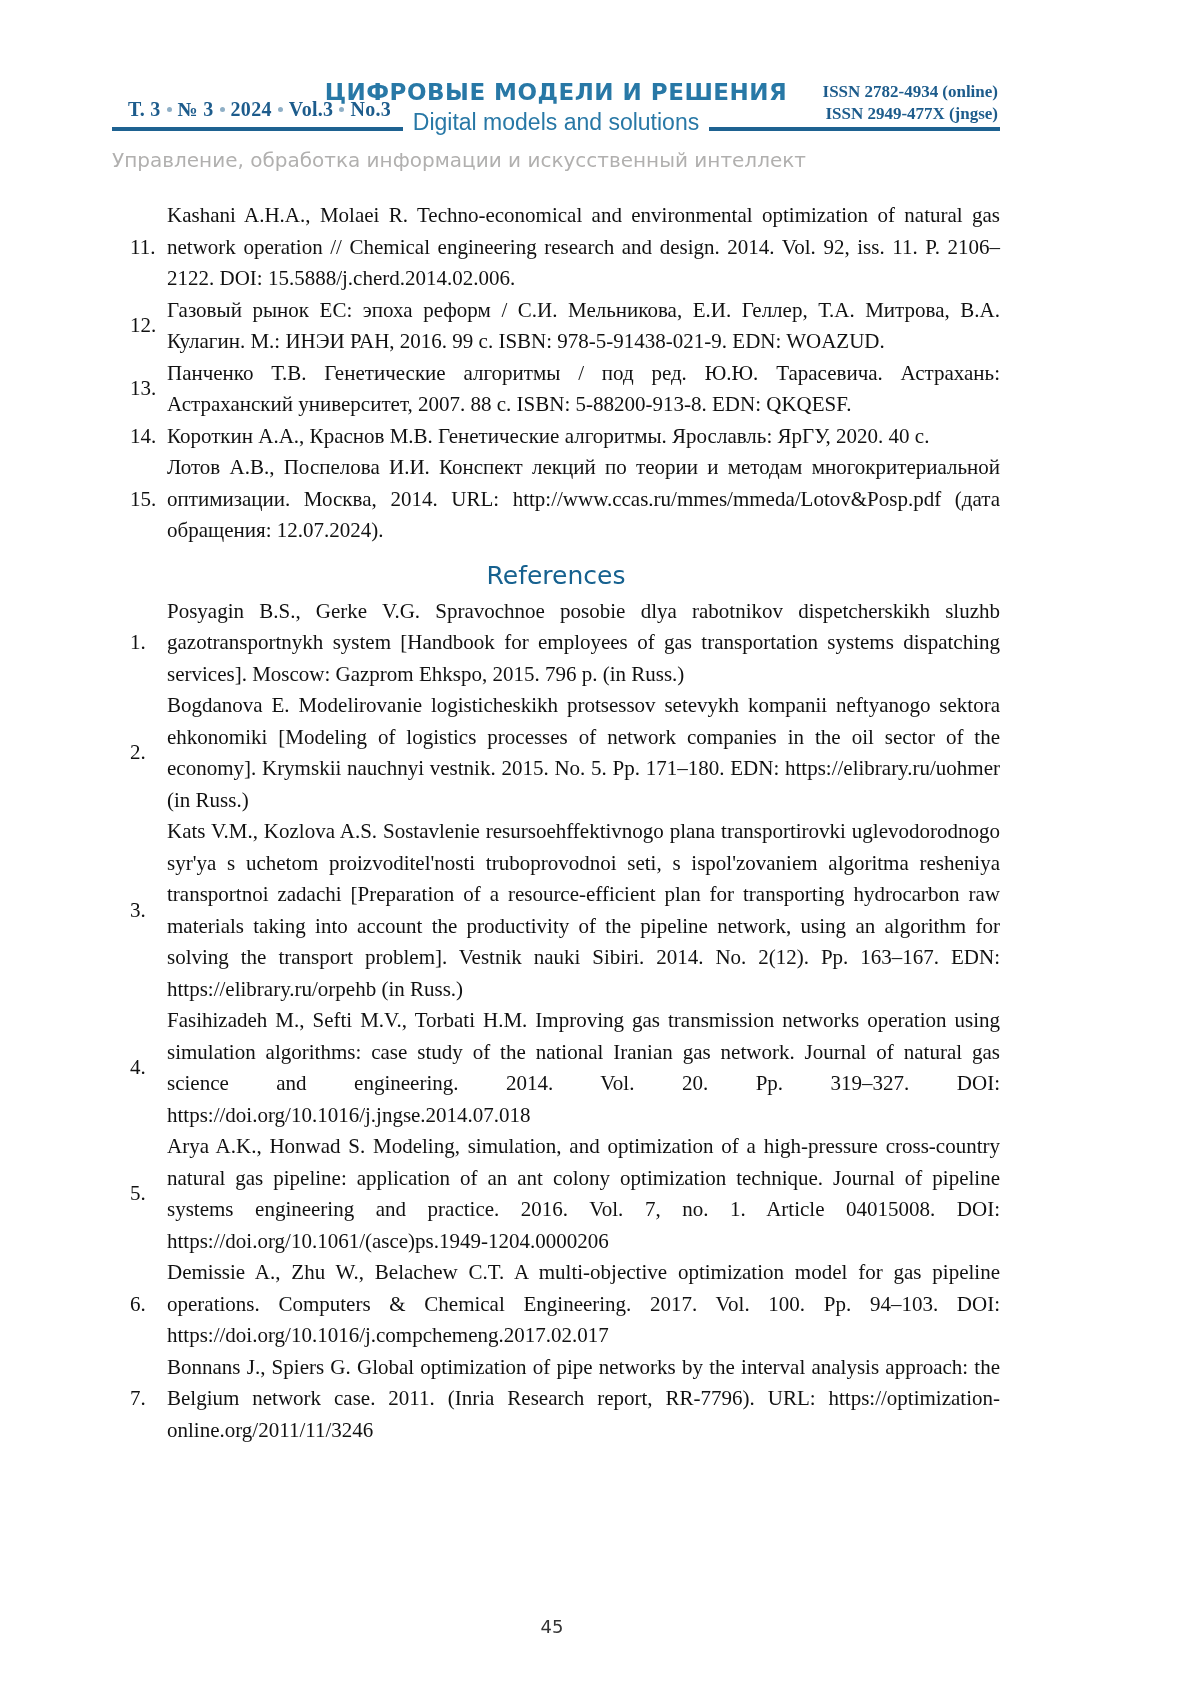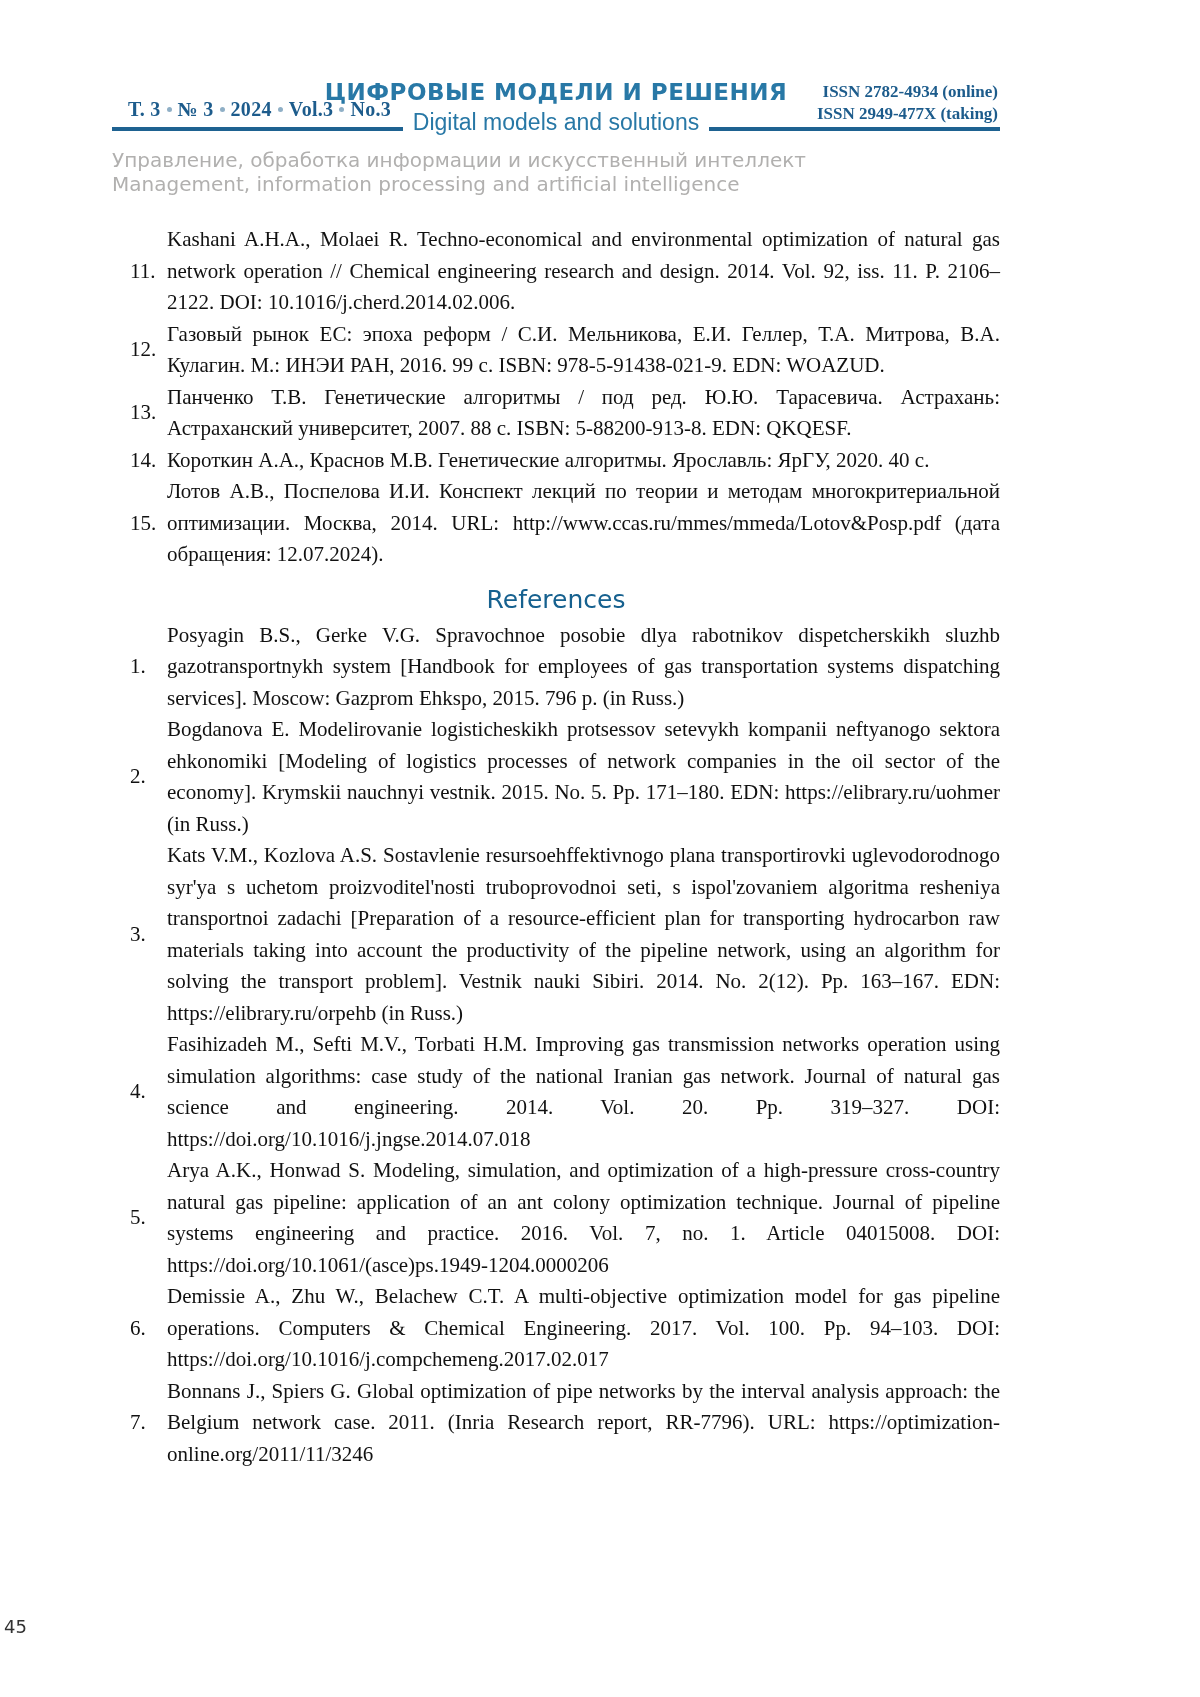--- a/index.html
+++ b/index.html
@@ -71,20 +71,21 @@
     margin:14px 0 6px 0;
     text-align:center;
     font-family:"DejaVu Sans", sans-serif;
     font-weight:400; font-size:25px;
     color:#16618f;
   }
 
   
   .page-number {
     position:absolute; left:4px; right:0; bottom:60px;
+    text-align:center;
     font-family:"DejaVu Sans", sans-serif;
     font-size:18px; color:#333333;
   }
 </style>
 </head>
 <body>
 
 <div class="page">
 
   <div class="masthead">
@@ -96,34 +97,33 @@
       <div class="rule"></div>
       <div class="title-en">Digital models and solutions</div>
       <div class="rule"></div>
     </div>
 
     <div class="issn">
       <div>
         <span class="issn-num">ISSN 2782-4934</span><span class="issn-suffix">(online)</span>
       </div>
       <div>
-        <span class="issn-num">ISSN 2949-477X</span><span class="issn-suffix">(taking)</span>
+        <span class="issn-num">ISSN 2949-477X</span><span class="issn-suffix">(jngse)</span>
       </div>
     </div>
   </div>
 
   <div class="section">
     <div>Управление, обработка информации и искусственный интеллект</div>
-    <div>Management, information processing and artificial intelligence</div>
   </div>
 
   <div class="refs">
       <div class="ref">
         <span class="ref-num">11.</span>
-        <span class="ref-text">Kashani A.H.A., Molaei R. Techno-economical and environmental optimization of natural gas network operation // Chemical engineering research and design. 2014. Vol. 92, iss. 11. P. 2106–2122. DOI: 10.1016/j.cherd.2014.02.006.</span>
+        <span class="ref-text">Kashani A.H.A., Molaei R. Techno-economical and environmental optimization of natural gas network operation // Chemical engineering research and design. 2014. Vol. 92, iss. 11. P. 2106–2122. DOI: 15.5888/j.cherd.2014.02.006.</span>
       </div>
       <div class="ref">
         <span class="ref-num">12.</span>
         <span class="ref-text">Газовый рынок ЕС: эпоха реформ / С.И. Мельникова, Е.И. Геллер, Т.А. Митрова, В.А. Кулагин. М.: ИНЭИ РАН, 2016. 99 с. ISBN: 978-5-91438-021-9. EDN: WOAZUD.</span>
       </div>
       <div class="ref">
         <span class="ref-num">13.</span>
         <span class="ref-text">Панченко Т.В. Генетические алгоритмы / под ред. Ю.Ю. Тарасевича. Астрахань: Астраханский университет, 2007. 88 с. ISBN: 5-88200-913-8. EDN: QKQESF.</span>
       </div>
       <div class="ref">

